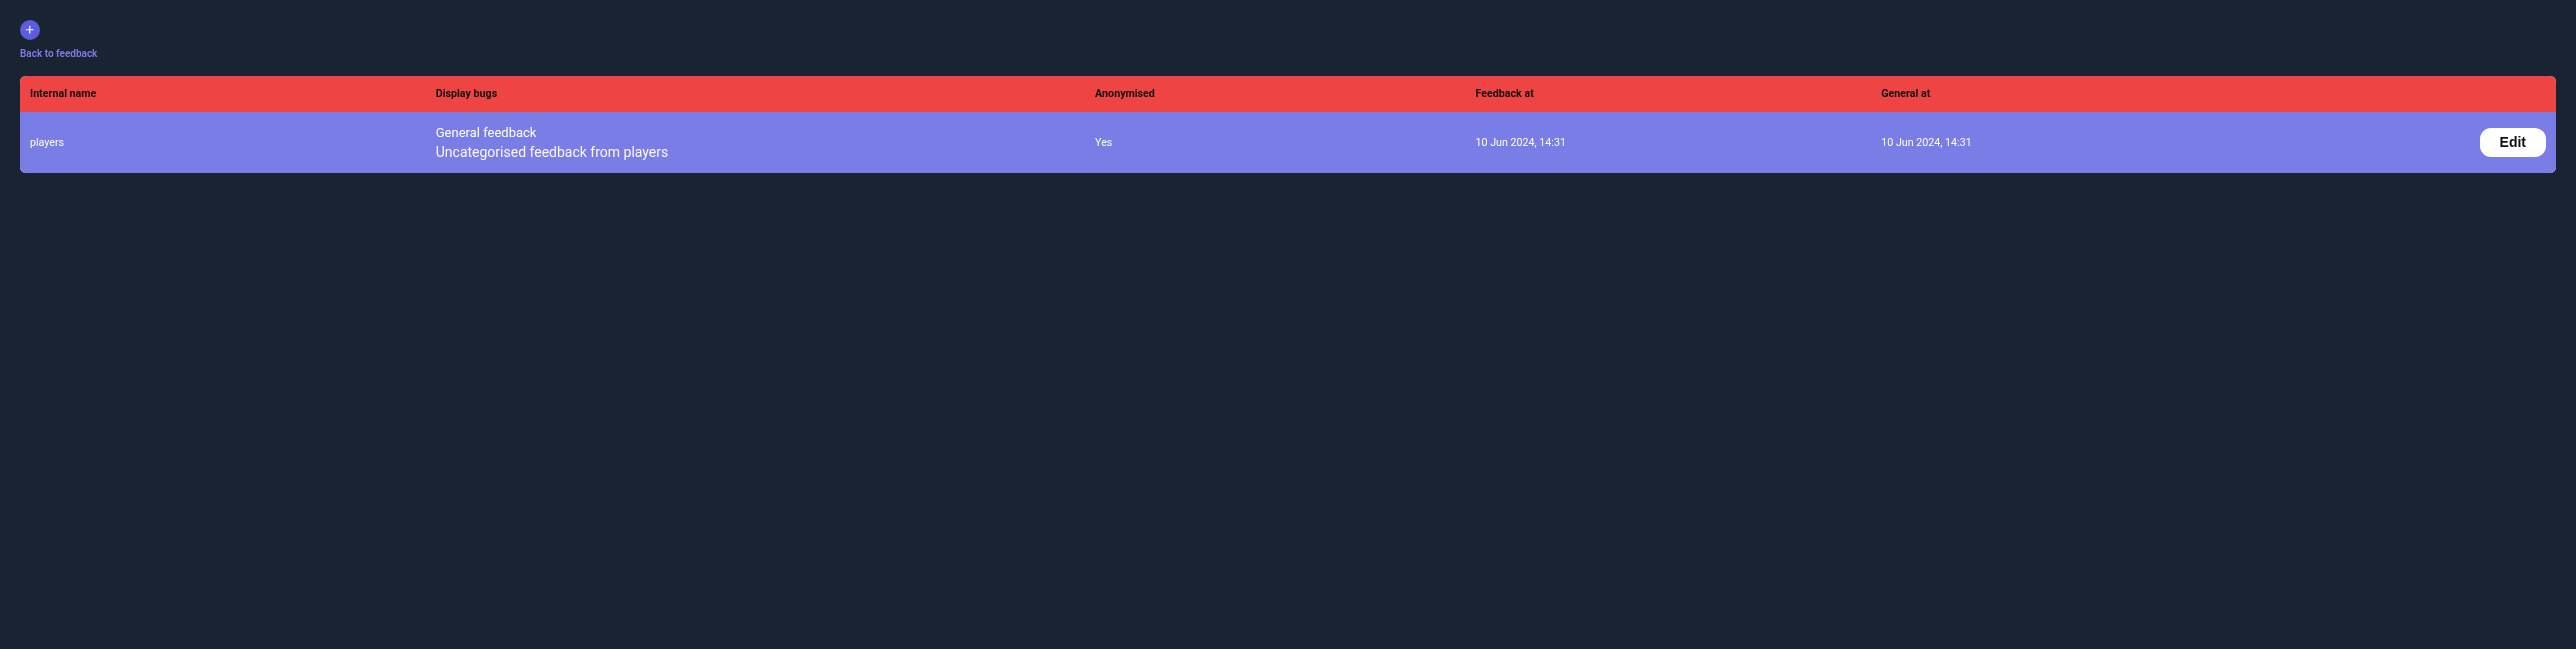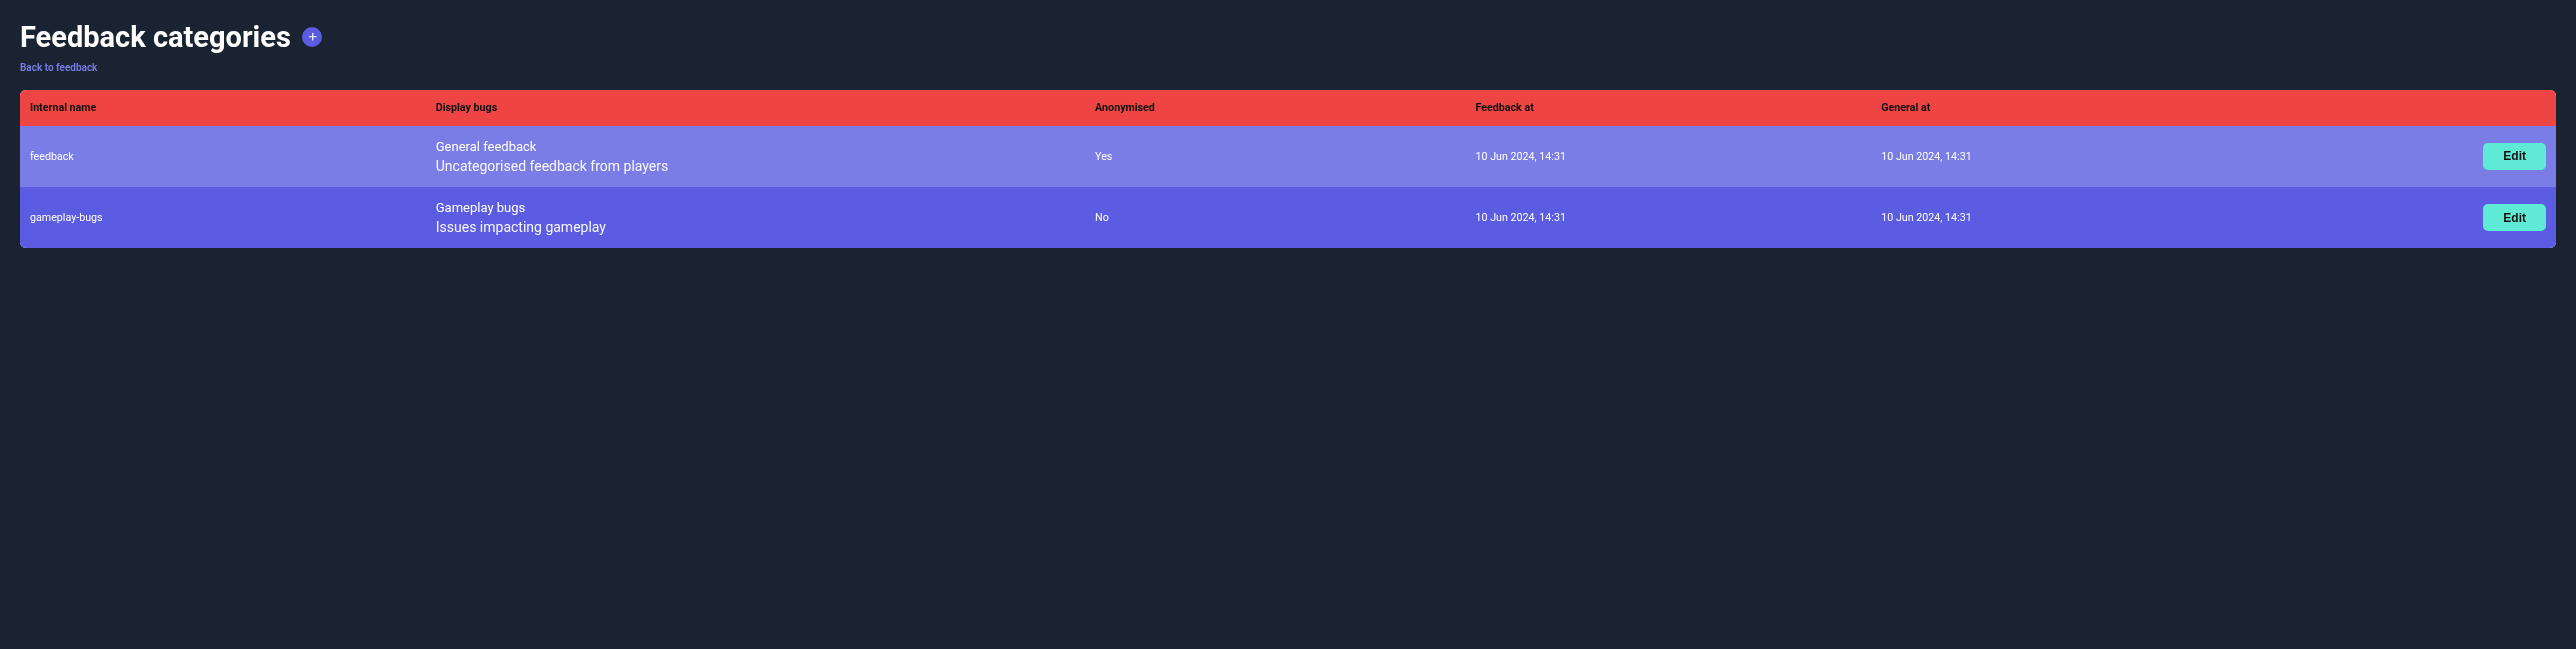--- a/index.html
+++ b/index.html
@@ -86,43 +86,42 @@
     .display-name {
       font-size: 13px;
       font-weight: 400;
       margin-bottom: 4.3px;
     }
     .display-desc {
       font-size: 14px;
       color: rgba(255,255,255,0.95);
     }
     .edit-button {
-      background-color: #5eead4;
+      background-color: #ffffff;
       color: #111;
       border: none;
-      border-radius: 5px;
+      border-radius: 11px;
       padding: 6.4px 20px;
-      font-size: 12px;
+      font-size: 14px;
       font-weight: 600;
       cursor: pointer;
     }
     .col-internal { width: 16%; }
     .col-display { width: 26%; }
     .col-anon { width: 15%; }
     .col-created { width: 16%; }
     .col-updated { width: 16%; }
     .col-actions { width: 11%; }
   </style>
 </head>
 <body>
 
 
 
 <div class="header-row">
-  <h1 class="page-title">Feedback categories</h1>
   <button class="add-button">
     <svg viewBox="0 0 24 24" fill="none" stroke="#ffffff" stroke-width="2.5" stroke-linecap="round">
       <line x1="12" y1="5" x2="12" y2="19"></line>
       <line x1="5" y1="12" x2="19" y2="12"></line>
     </svg>
   </button>
 </div>
 
 <a class="back-link">Back to feedback</a>
 
@@ -133,39 +132,26 @@
         <th class="col-internal">Internal name</th>
         <th class="col-display">Display bugs</th>
         <th class="col-anon">Anonymised</th>
         <th class="col-created">Feedback at</th>
         <th class="col-updated">General at</th>
         <th class="col-actions"></th>
       </tr>
     </thead>
     <tbody>
       <tr class="row-light">
-        <td>feedback</td>
+        <td>players</td>
         <td>
           <div class="display-name">General feedback</div>
           <div class="display-desc">Uncategorised feedback from players</div>
         </td>
         <td>Yes</td>
-        <td>10 Jun 2024, 14:31</td>
-        <td>10 Jun 2024, 14:31</td>
-        <td>
-          <button class="edit-button">Edit</button>
-        </td>
-      </tr>
-      <tr class="row-dark">
-        <td>gameplay-bugs</td>
-        <td>
-          <div class="display-name">Gameplay bugs</div>
-          <div class="display-desc">Issues impacting gameplay</div>
-        </td>
-        <td>No</td>
         <td>10 Jun 2024, 14:31</td>
         <td>10 Jun 2024, 14:31</td>
         <td>
           <button class="edit-button">Edit</button>
         </td>
       </tr>
     </tbody>
   </table>
 </div>
 

